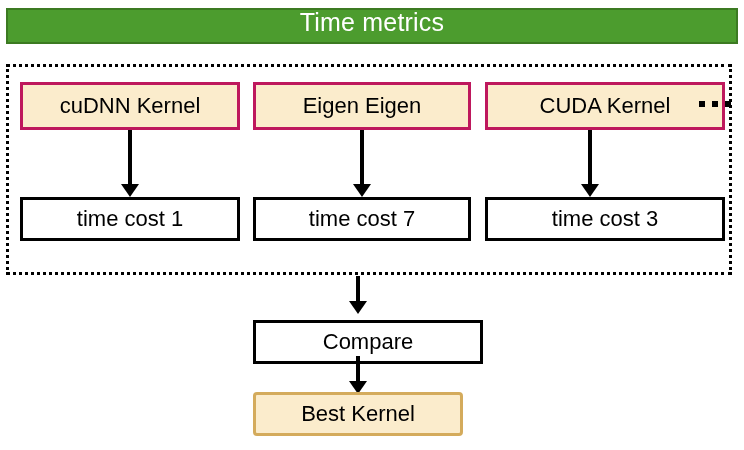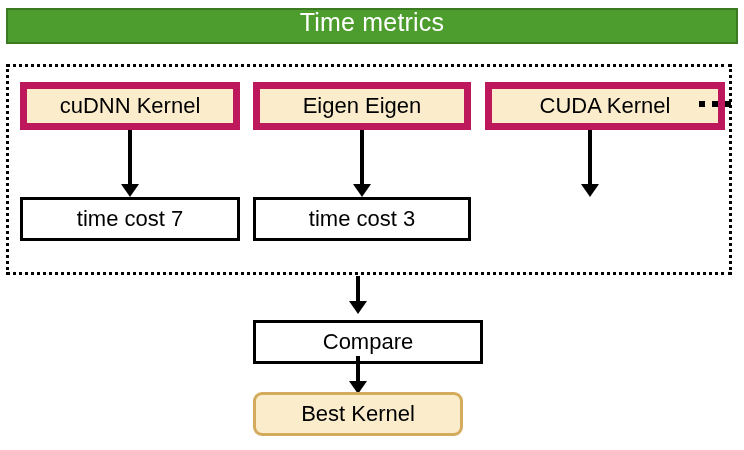--- a/index.html
+++ b/index.html
@@ -59,40 +59,40 @@
     position: absolute;
     box-sizing: border-box;
     display: flex;
     align-items: center;
     justify-content: center;
     white-space: nowrap;
     color: #000000;
   }
   .node-kernel {
     background: #fbeccc;
-    border: 7px solid #be185d;
+    border: 3px solid #be185d;
     font-size: 22px;
     height: 48px;
   }
   .node-cost {
     background: #ffffff;
     border: 3px solid #000000;
     font-size: 22px;
     height: 44px;
   }
   .node-compare {
     background: #ffffff;
     border: 3px solid #000000;
     font-size: 22px;
     height: 44px;
   }
   .node-best {
     background: #fbeccc;
     border: 3px solid #d4ab5c;
-    border-radius: 9px;
+    border-radius: 4px;
     font-size: 22px;
     height: 44px;
   }
 
   
   .col1 { left: 20px;  width: 220px; }
   .col2 { left: 253px; width: 218px; }
   .col3 { left: 485px; width: 240px; }
 
   .row-kernel { top: 82px; }
@@ -148,40 +148,43 @@
   <div class="dotted-group"></div>
 
   <div class="node node-kernel col1 row-kernel">
     <span>cuDNN Kernel</span>
   </div>
   <div class="arrow" style="left:121px; top:130px; height:67px;">
     <div class="shaft" style="height:54px;"></div>
     <div class="head" style="top:54px;"></div>
   </div>
   <div class="node node-cost col1 row-cost">
-    <span>time cost 7</span>
+    <span>time cost 1</span>
   </div>
 
   <div class="node node-kernel col2 row-kernel">
     <span>Eigen Eigen</span>
   </div>
   <div class="arrow" style="left:353px; top:130px; height:67px;">
     <div class="shaft" style="height:54px;"></div>
     <div class="head" style="top:54px;"></div>
   </div>
   <div class="node node-cost col2 row-cost">
-    <span>time cost 3</span>
+    <span>time cost 7</span>
   </div>
 
   <div class="node node-kernel col3 row-kernel">
     <span>CUDA Kernel</span>
   </div>
   <div class="arrow" style="left:581px; top:130px; height:67px;">
     <div class="shaft" style="height:54px;"></div>
     <div class="head" style="top:54px;"></div>
+  </div>
+  <div class="node node-cost col3 row-cost">
+    <span>time cost 3</span>
   </div>
 
   <div class="ellipsis" title="more">
     <span class="dot"></span>
     <span class="dot"></span>
     <span class="dot"></span>
   </div>
 
   <div class="arrow" style="left:349px; top:276px; height:38px;">
     <div class="shaft" style="height:25px;"></div>

